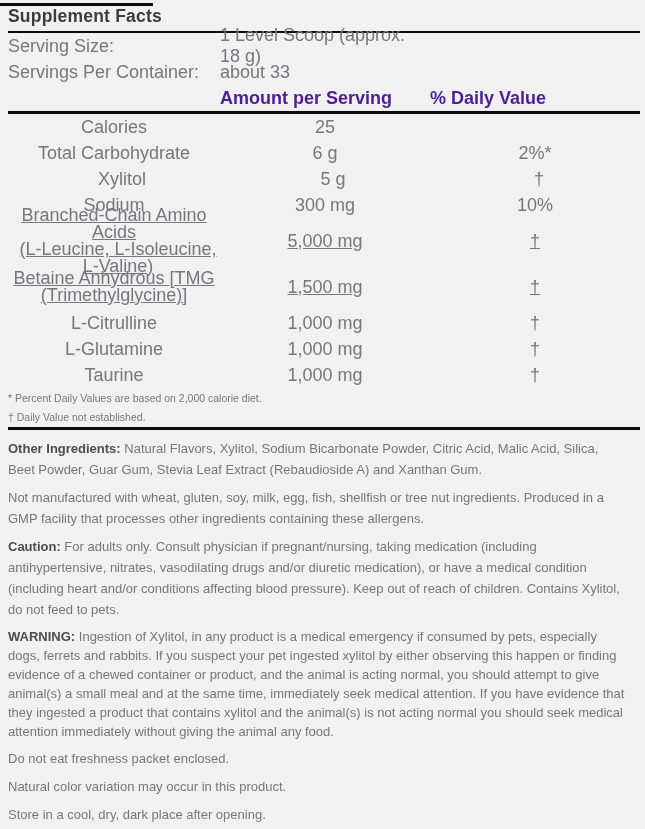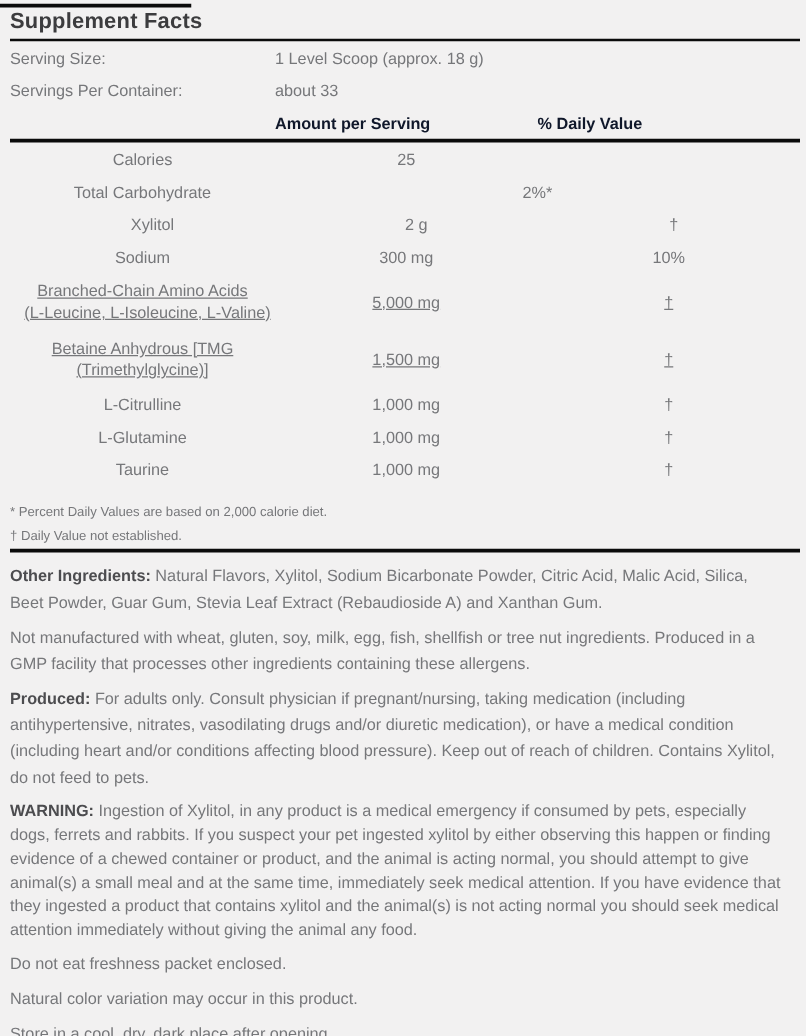--- a/index.html
+++ b/index.html
@@ -3,32 +3,32 @@
 <meta charset="utf-8">
 <style>
   html,body{margin:0;padding:0;}
   body{background:#f2f1f1;font-family:"Liberation Sans",sans-serif;}
   .label{position:relative;width:645px;height:829px;background:#f2f1f1;overflow:hidden;}
   .top-partial-rule{position:absolute;left:0;top:3px;width:153px;height:3px;background:#0b0b0b;}
   .content{padding:6px 5px 0 8px;}
   .sf-title{font-size:17.5px;font-weight:bold;color:#3c3c3e;letter-spacing:.2px;line-height:21px;}
   .rule-thin{height:2px;background:#0b0b0b;margin-top:4px;}
   .rule-thick{height:3px;background:#0b0b0b;}
-  .meta-row,.cols-head,.n-row{display:flex;align-items:center;font-size:13px;color:#76777a;}
+  .meta-row,.cols-head,.n-row{display:flex;align-items:center;font-size:18px;color:#76777a;}
   .meta-row{height:26px;}
-  .cols-head{height:26px;font-weight:700;color:#0f172a;}
+  .cols-head{height:26px;font-weight:700;color:#4c1d95;}
   .col-name{width:212px;flex:0 0 212px;}
   .col-amt{width:210px;flex:0 0 210px;}
   .col-dv{flex:1;}
   .n-row{height:26px;text-align:center;}
   .n-row.tall{height:46px;text-decoration:underline;}
   .name-lines{display:flex;flex-direction:column;justify-content:center;line-height:17px;}
   .indent{padding-left:8px;}
   .foot{font-size:10.5px;color:#76777a;line-height:19px;}
-  .foots{margin-top:13px;}
+  .foots{margin-top:1px;}
   .rule-thick.bottom{margin-top:0;}
   .paras{margin-top:8px;}
   .paras p{margin:7px 14px 0 0;font-size:13px;line-height:21px;color:#76777a;}
   .paras p:first-child{margin-top:0;}
   .paras p.warning{line-height:19px;}
   .lead{font-weight:bold;color:#4c4c4f;}
 </style>
 </head>
 <body>
 
@@ -60,26 +60,27 @@
     <div class="rule-thick"></div>
 
     <div class="n-row">
       <div class="col-name">Calories</div>
       <div class="col-amt">25</div>
       <div class="col-dv"></div>
     </div>
 
     <div class="n-row">
       <div class="col-name">Total Carbohydrate</div>
+      <div class="col-amt">6 g</div>
       <div class="col-dv">2%*</div>
     </div>
 
     <div class="n-row">
       <div class="col-name indent">Xylitol</div>
-      <div class="col-amt">2 g</div>
+      <div class="col-amt">5 g</div>
       <div class="col-dv">†</div>
     </div>
 
     <div class="n-row">
       <div class="col-name">Sodium</div>
       <div class="col-amt">300 mg</div>
       <div class="col-dv">10%</div>
     </div>
 
     <div class="n-row tall">
@@ -121,21 +122,21 @@
     <div class="foots">
       <div class="foot">* Percent Daily Values are based on 2,000 calorie diet.</div>
       <div class="foot">† Daily Value not established.</div>
     </div>
 
     <div class="rule-thick bottom"></div>
 
     <div class="paras">
       <p><span class="lead">Other Ingredients:</span><span>  Natural Flavors, Xylitol, Sodium Bicarbonate Powder, Citric Acid, Malic Acid, Silica, Beet Powder, Guar Gum, Stevia Leaf Extract (Rebaudioside A) and Xanthan Gum.</span></p>
       <p><span>Not manufactured with wheat, gluten, soy, milk, egg, fish, shellfish or tree nut ingredients. Produced in a GMP facility that processes other ingredients containing these allergens.</span></p>
-      <p><span class="lead">Produced:</span><span>  For adults only. Consult physician if pregnant/nursing, taking medication (including antihypertensive, nitrates, vasodilating drugs and/or diuretic medication), or have a medical condition (including heart and/or conditions affecting blood pressure). Keep out of reach of children. Contains Xylitol, do not feed to pets.</span></p>
+      <p><span class="lead">Caution:</span><span>  For adults only. Consult physician if pregnant/nursing, taking medication (including antihypertensive, nitrates, vasodilating drugs and/or diuretic medication), or have a medical condition (including heart and/or conditions affecting blood pressure). Keep out of reach of children. Contains Xylitol, do not feed to pets.</span></p>
       <p class="warning"><span class="lead">WARNING:</span><span> Ingestion of Xylitol, in any product is a medical emergency if consumed by pets, especially dogs, ferrets and rabbits. If you suspect your pet ingested xylitol by either observing this happen or finding evidence of a chewed container or product, and the animal is acting normal, you should attempt to give animal(s) a small meal and at the same time, immediately seek medical attention. If you have evidence that they ingested a product that contains xylitol and the animal(s) is not acting normal you should  seek medical attention immediately without giving the animal any food.</span></p>
       <p><span>Do not eat freshness packet enclosed.</span></p>
       <p><span>Natural color variation may occur in this product.</span></p>
       <p><span>Store in a cool, dry, dark place after opening.</span></p>
       <p><span>Please Recycle.</span></p>
     </div>
 
   </div>
 </div>
 

